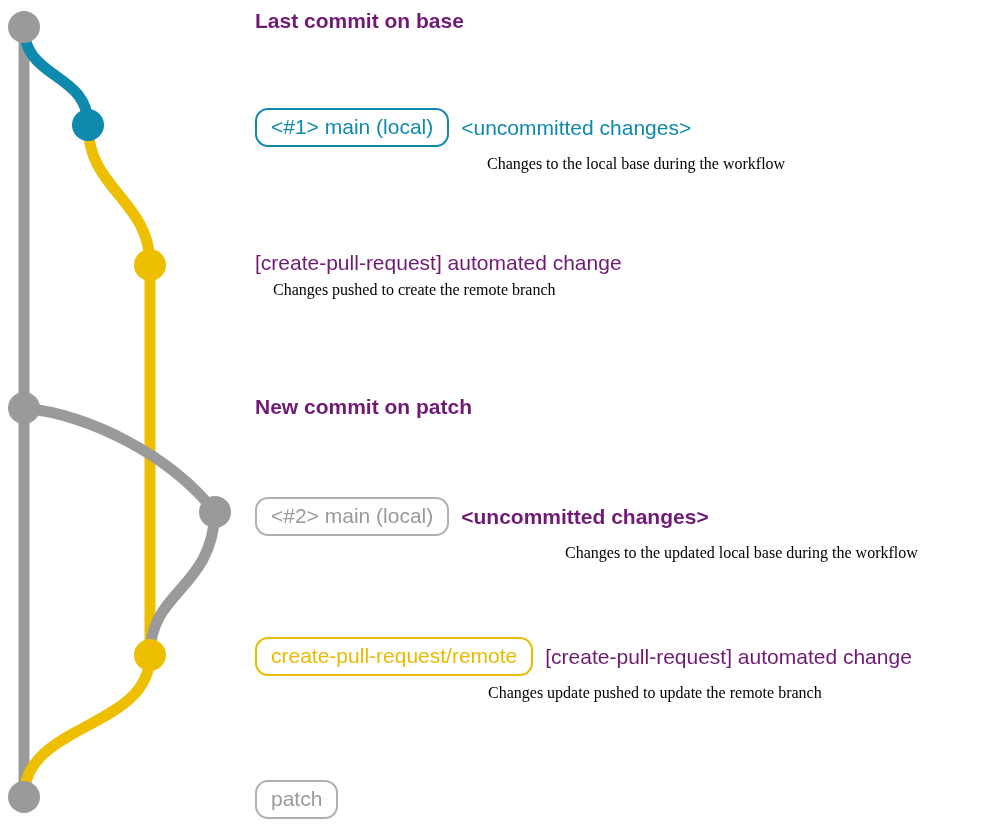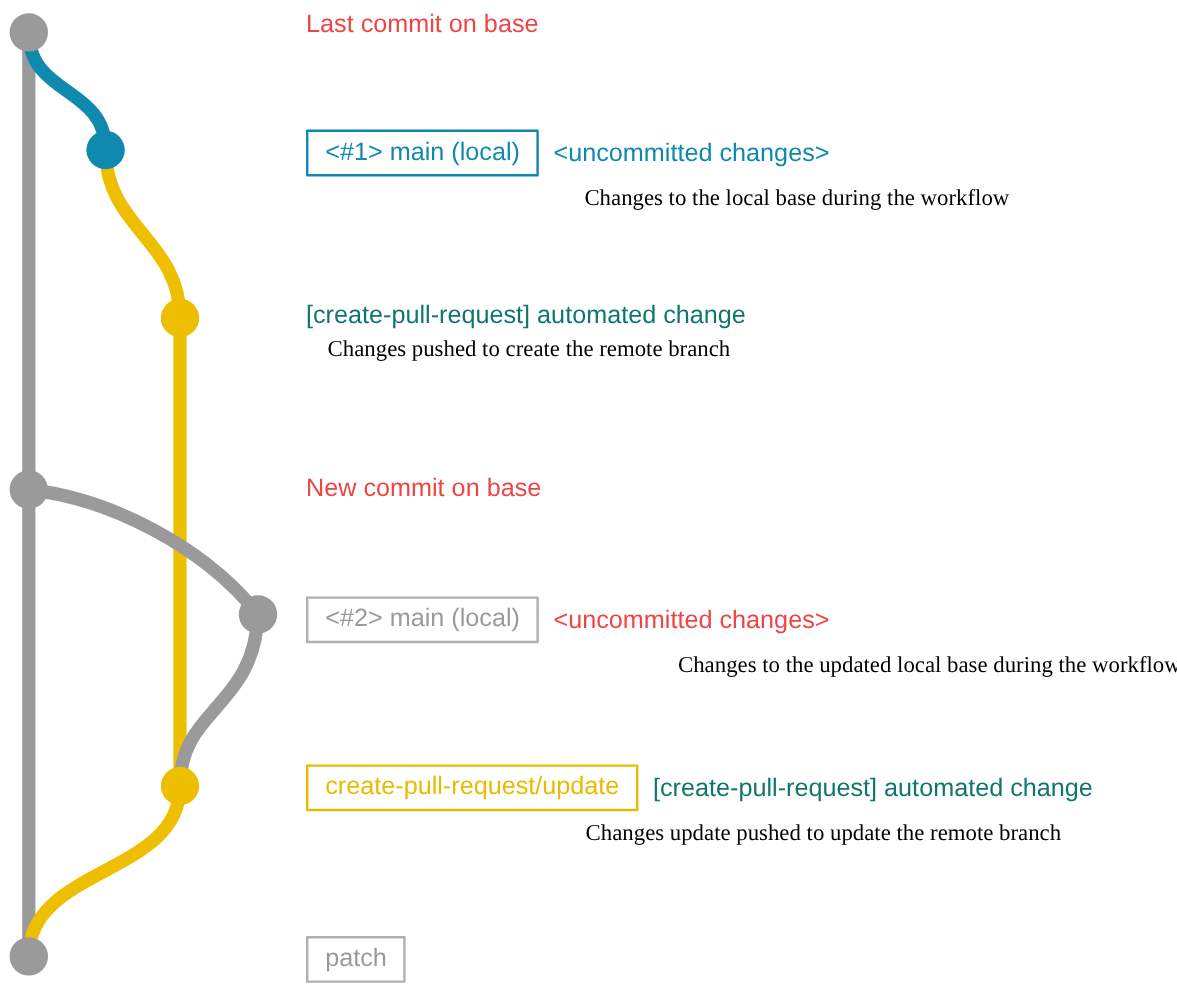--- a/index.html
+++ b/index.html
@@ -40,21 +40,21 @@
   }
   .headline {
     display: flex;
     align-items: center;
     white-space: nowrap;
     line-height: 1;
   }
   .pill {
     display: inline-block;
     border: 2px solid #9a9a9a;
-    border-radius: 1px;
+    border-radius: 13px;
     padding: 6px 14px 8px 14px;
     font-size: 21px;
     line-height: 1;
     white-space: nowrap;
     color: #9a9a9a;
     background: transparent;
     box-sizing: border-box;
   }
   .pill.blue {
     border-color: #1089af;
@@ -68,26 +68,26 @@
     border-color: #b0b0b0;
     color: #9a9a9a;
   }
   .subject {
     font-size: 21px;
     line-height: 1;
     white-space: nowrap;
     margin-left: 12px;
   }
   .subject.blue { color: #0f88ad; }
-  .subject.yellow { color: #0f766e; }
-  .subject.gray { color: #ef4444; }
+  .subject.yellow { color: #701a75; }
+  .subject.gray { color: #701a75; font-weight: bold; }
   .subject.nopill { margin-left: 0; }
   .desc {
     font-family: "Liberation Serif", serif;
-    font-size: 19px;
+    font-size: 16px;
     color: #000000;
     white-space: nowrap;
     margin-top: 9px;
     line-height: 1;
   }
   .desc.i1 { margin-left: 18px; }
   .desc.i2 { margin-left: 232px; }
   .desc.i3 { margin-left: 310px; }
   .desc.i4 { margin-left: 233px; }
 </style>
@@ -137,35 +137,35 @@
 
     <div class="row" style="top:252px;">
       <div class="headline">
         <span class="subject yellow nopill">[create-pull-request] automated change</span>
       </div>
       <div class="desc i1">Changes pushed to create the remote branch</div>
     </div>
 
     <div class="row" style="top:396px;">
       <div class="headline">
-        <span class="subject gray nopill">New commit on base</span>
+        <span class="subject gray nopill">New commit on patch</span>
       </div>
     </div>
 
     <div class="row" style="top:497px;">
       <div class="headline">
         <span class="pill gray">&lt;#2&gt; main (local)</span>
         <span class="subject gray">&lt;uncommitted changes&gt;</span>
       </div>
       <div class="desc i3">Changes to the updated local base during the workflow</div>
     </div>
 
     <div class="row" style="top:637px;">
       <div class="headline">
-        <span class="pill yellow">create-pull-request/update</span>
+        <span class="pill yellow">create-pull-request/remote</span>
         <span class="subject yellow">[create-pull-request] automated change</span>
       </div>
       <div class="desc i4">Changes update pushed to update the remote branch</div>
     </div>
 
     <div class="row" style="top:780px;">
       <div class="headline">
         <span class="pill gray">patch</span>
       </div>
     </div>

